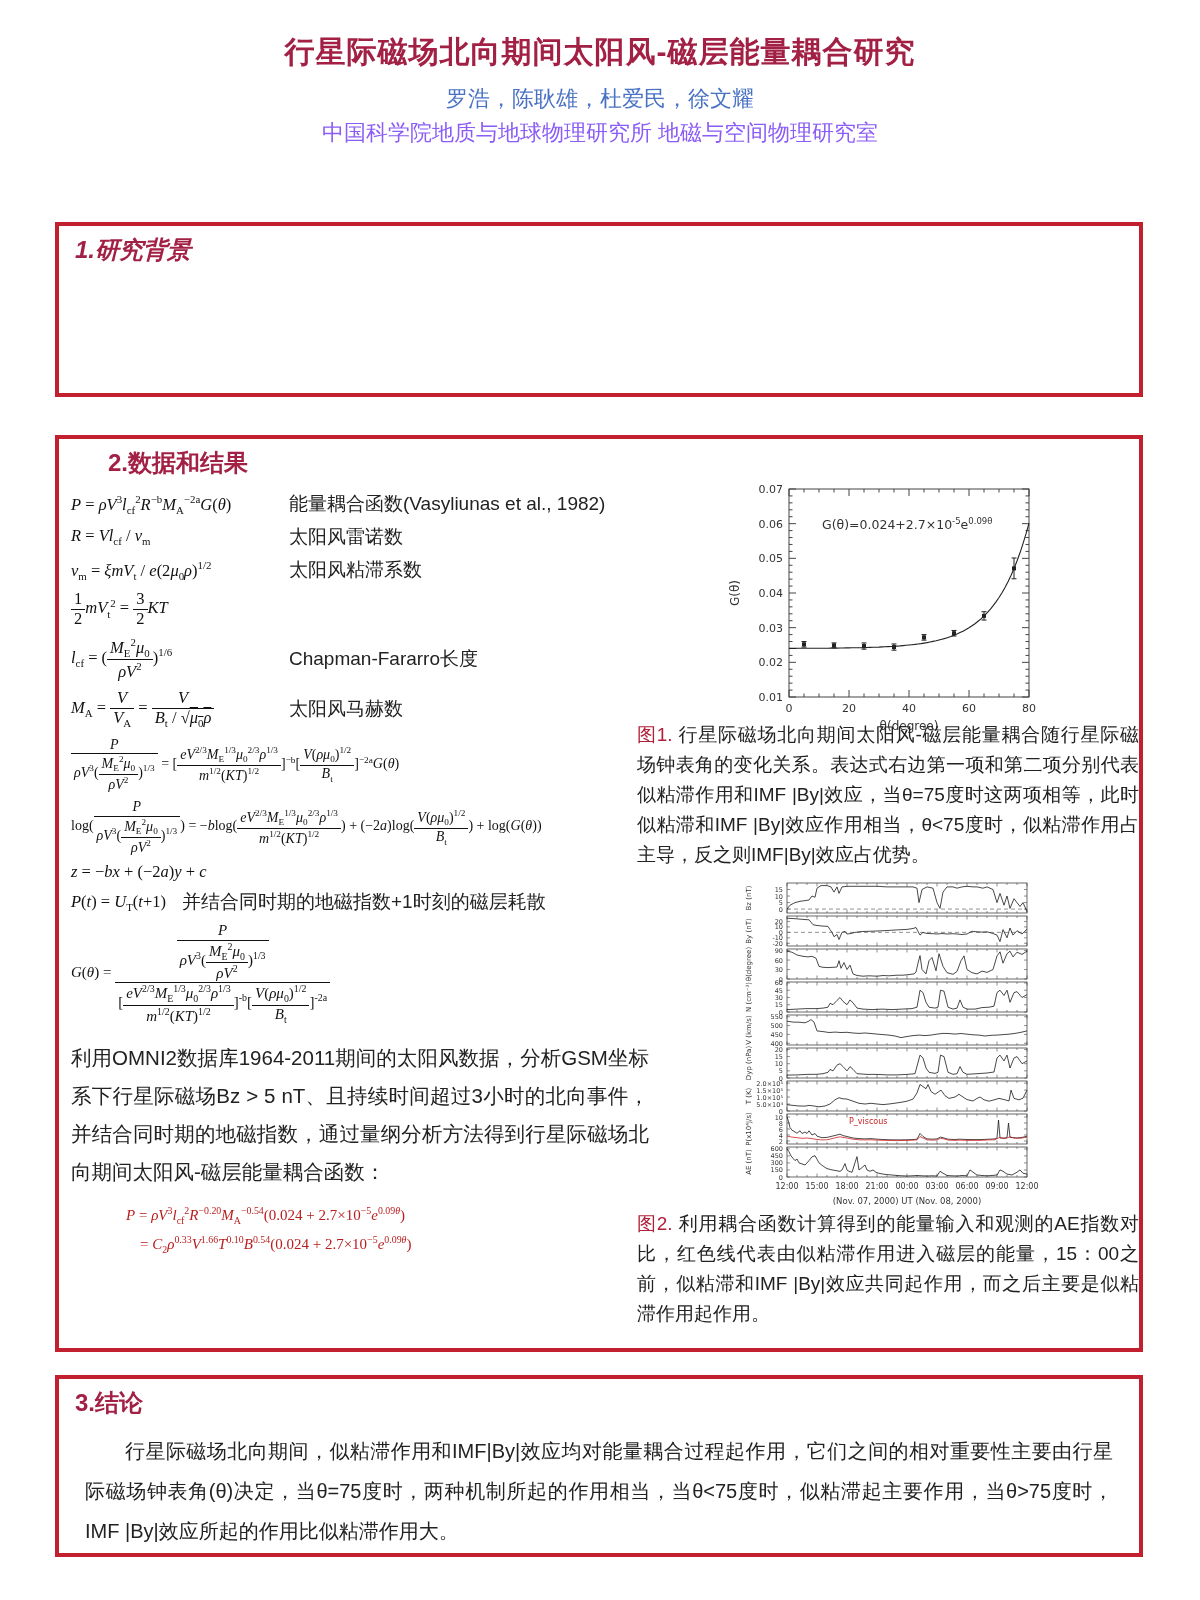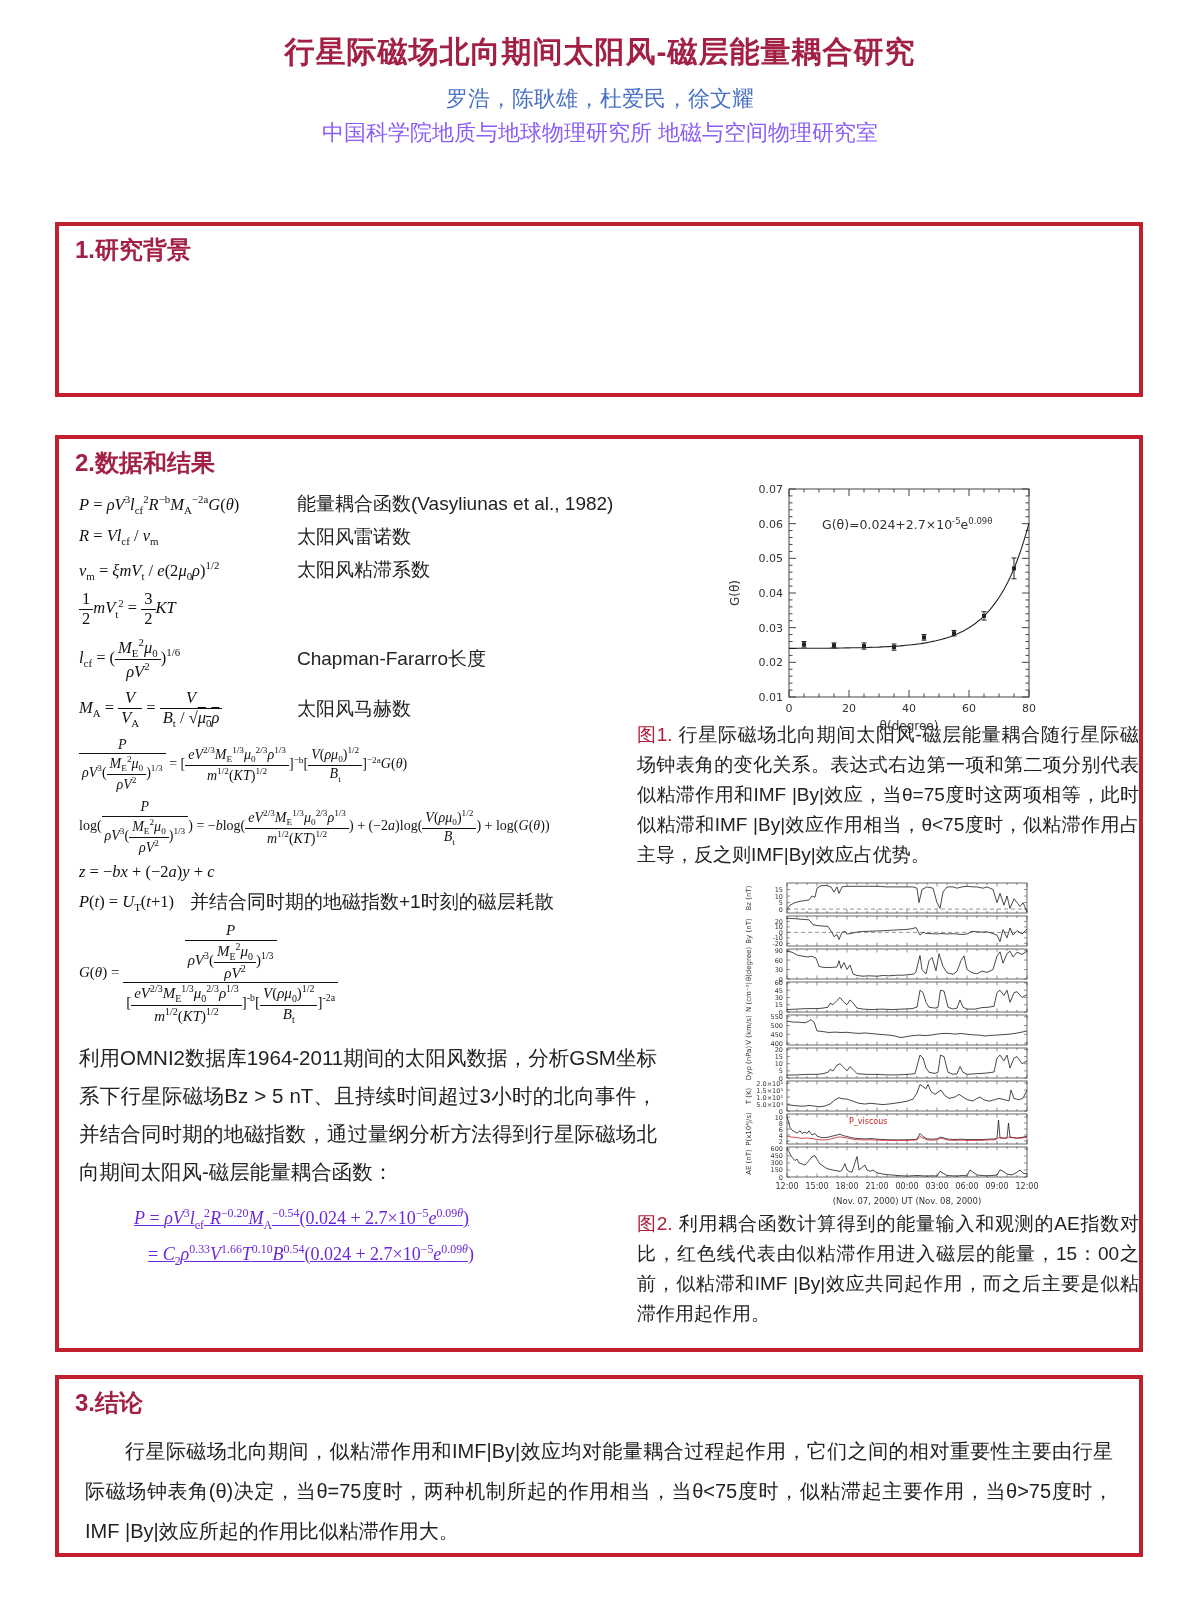--- a/index.html
+++ b/index.html
@@ -6,45 +6,45 @@
   body{width:1200px;height:1600px;position:relative;background:#ffffff;
        font-family:"Liberation Sans",sans-serif;color:#222;overflow:hidden;}
   #title{position:absolute;top:32px;left:0;width:100%;text-align:center;
          font-size:30px;font-weight:bold;color:#A32045;letter-spacing:1px;}
   #authors{position:absolute;top:84px;left:0;width:100%;text-align:center;
            font-size:22px;color:#4A72C4;}
   #affiliation{position:absolute;top:118px;left:0;width:100%;text-align:center;
                font-size:22px;color:#8b5cf6;}
   .box{position:absolute;left:55px;width:1088px;border:4px solid #C2202F;
        box-sizing:border-box;background:#fff;}
-  #box1{top:222px;height:175px;}
-  #box2{top:435px;height:917px;}
+  #box1{top:222px;height:175px;font-style:italic;}
+  #box2{top:435px;height:917px;padding-left:33px;}
   #box3{top:1375px;height:182px;}
   .box h2{margin:8px 0 0 16px;font-size:24px;font-weight:600;color:#A32045;}
   .body-text{margin:8px 26px 0 26px;font-size:20px;line-height:34px;
              text-indent:2em;text-align:justify;color:#222;}
   #box3 .body-text{line-height:40px;margin-top:12px;}
   
-  #formula-col{position:absolute;left:20px;top:52px;width:592px;}
+  #formula-col{position:absolute;left:12px;top:52px;width:592px;}
   .frow{display:flex;align-items:center;margin-bottom:7px;white-space:nowrap;}
   .fmath{font-family:"Liberation Serif",serif;font-size:16.5px;color:#111;min-width:218px;}
   .frow.nolabel .fmath{min-width:0;}
   .frow.big .fmath{font-size:14px;}
   .frow.g .fmath{font-size:15px;}
   .frow.inline-label .fmath{min-width:0;margin-right:16px;}
   .flab{font-size:19px;color:#222;}
   .fr{display:inline-block;vertical-align:middle;text-align:center;line-height:1.15;}
   .fr>.n{display:block;padding:0 3px;}
   .fr>.d{display:block;border-top:1px solid #111;padding:0 3px;}
   .fmath sub,.fmath sup,#result-math sub,#result-math sup{font-size:66%;}
   .ov{text-decoration:overline;text-align:center;}
   #s2-paragraph{margin:14px 0 10px 0;font-size:20.5px;line-height:38px;
                 text-align:justify;width:578px;color:#222;}
   #result-math{margin-left:55px;font-family:"Liberation Serif",serif;
-               font-size:18px;color:#6d28d9;line-height:1.95;text-decoration:underline;}
+               font-size:15px;color:#b91c1c;line-height:1.95;}
   #result-math .rl2{margin-left:14px;}
   
   #fig1-svg{position:absolute;left:664px;top:40px;}
   #fig2-svg{position:absolute;left:648px;top:438px;}
   .caption{position:absolute;left:578px;width:502px;font-size:19px;line-height:30px;
            text-align:justify;color:#222;margin:0;}
   #cap1{top:281px;}
   #cap2{top:770px;}
   .caption .tag{color:#B01E38;}
   svg text{font-family:"DejaVu Sans",sans-serif;}

